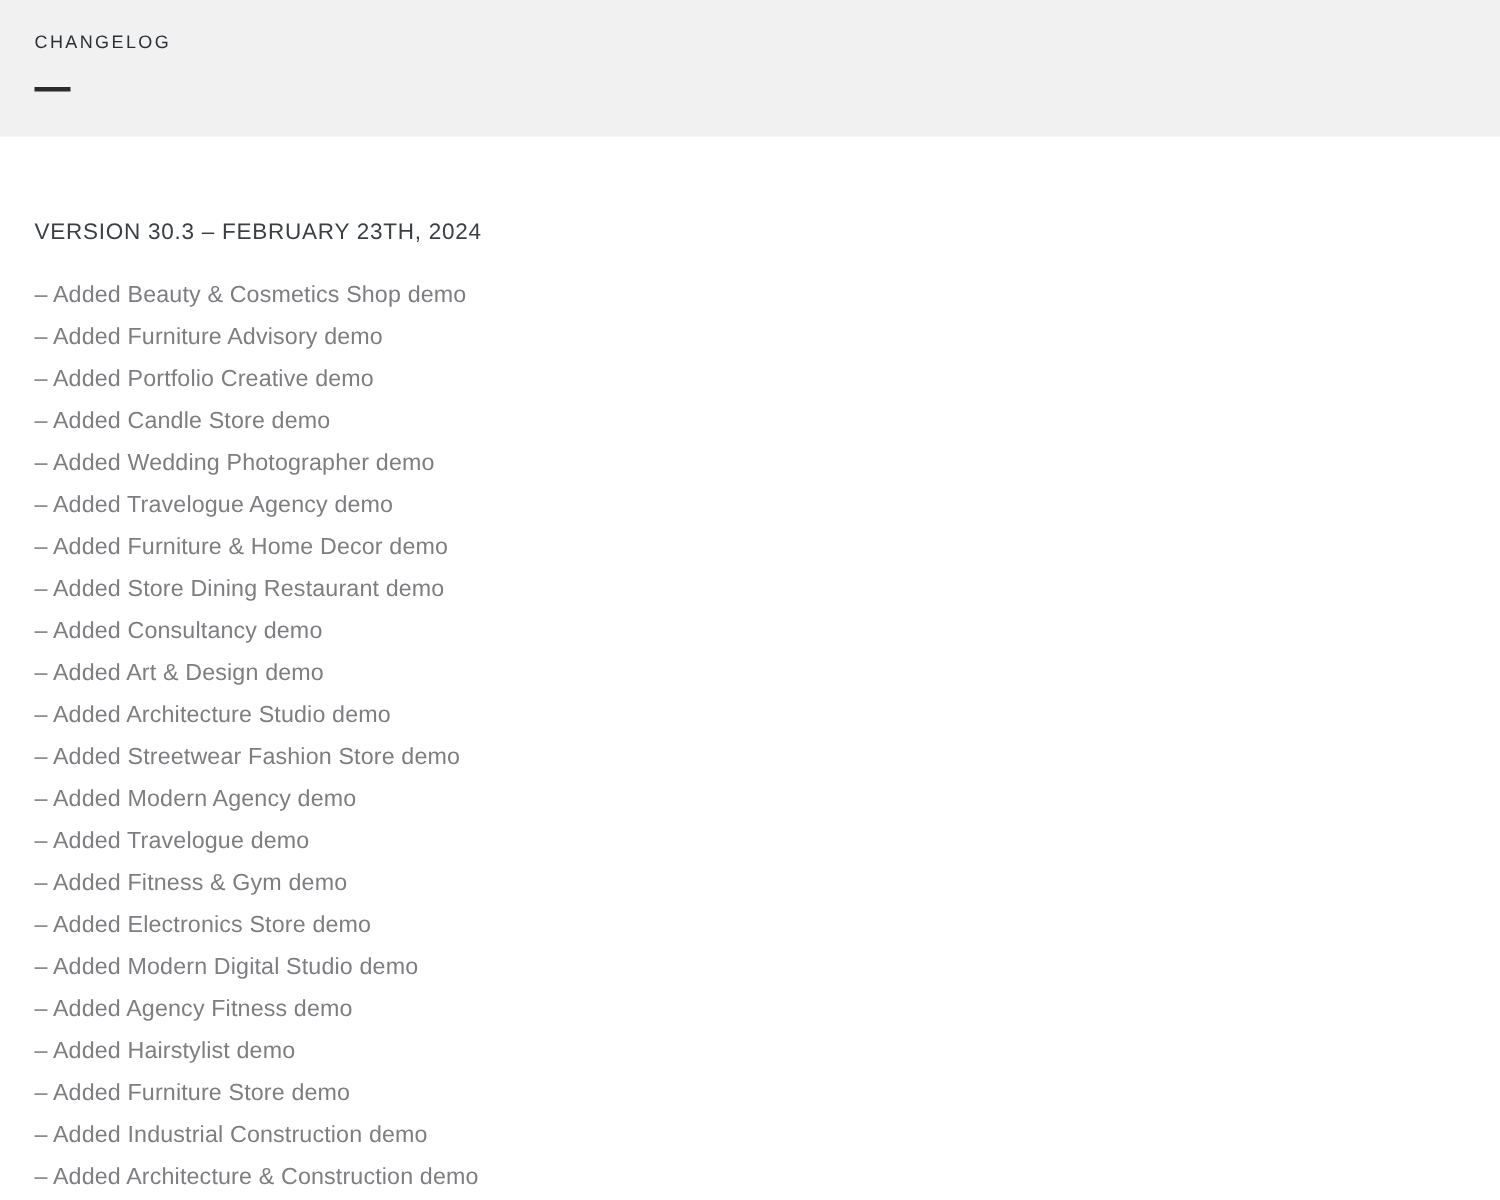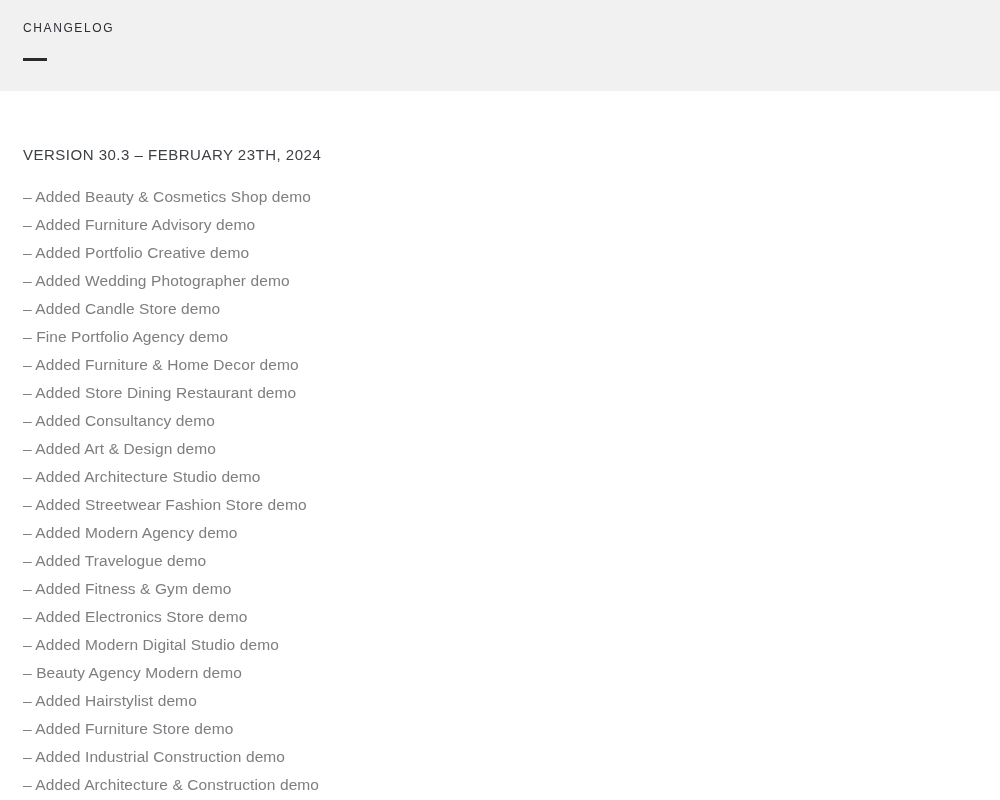--- a/index.html
+++ b/index.html
@@ -100,35 +100,35 @@
     </div>
   </header>
 
   <main class="content">
     <section class="release">
       <h2 class="release-heading">VERSION 30.3 – FEBRUARY 23TH, 2024</h2>
       <ul class="change-list">
           <li class="change-item">– Added Beauty &amp; Cosmetics Shop demo</li>
           <li class="change-item">– Added Furniture Advisory demo</li>
           <li class="change-item">– Added Portfolio Creative demo</li>
+          <li class="change-item">– Added Candle Store demo</li>
           <li class="change-item">– Added Wedding Photographer demo</li>
-          <li class="change-item">– Added Candle Store demo</li>
-          <li class="change-item">– Fine Portfolio Agency demo</li>
+          <li class="change-item">– Added Travelogue Agency demo</li>
           <li class="change-item">– Added Furniture &amp; Home Decor demo</li>
           <li class="change-item">– Added Store Dining Restaurant demo</li>
           <li class="change-item">– Added Consultancy demo</li>
           <li class="change-item">– Added Art &amp; Design demo</li>
           <li class="change-item">– Added Architecture Studio demo</li>
           <li class="change-item">– Added Streetwear Fashion Store demo</li>
           <li class="change-item">– Added Modern Agency demo</li>
           <li class="change-item">– Added Travelogue demo</li>
           <li class="change-item">– Added Fitness &amp; Gym demo</li>
           <li class="change-item">– Added Electronics Store demo</li>
           <li class="change-item">– Added Modern Digital Studio demo</li>
-          <li class="change-item">– Beauty Agency Modern demo</li>
+          <li class="change-item">– Added Agency Fitness demo</li>
           <li class="change-item">– Added Hairstylist demo</li>
           <li class="change-item">– Added Furniture Store demo</li>
           <li class="change-item">– Added Industrial Construction demo</li>
           <li class="change-item">– Added Architecture &amp; Construction demo</li>
           <li class="change-item">– Added Software &amp; Apps Landing demo</li>
         </ul>
     </section>
   </main>
 
 </div>

